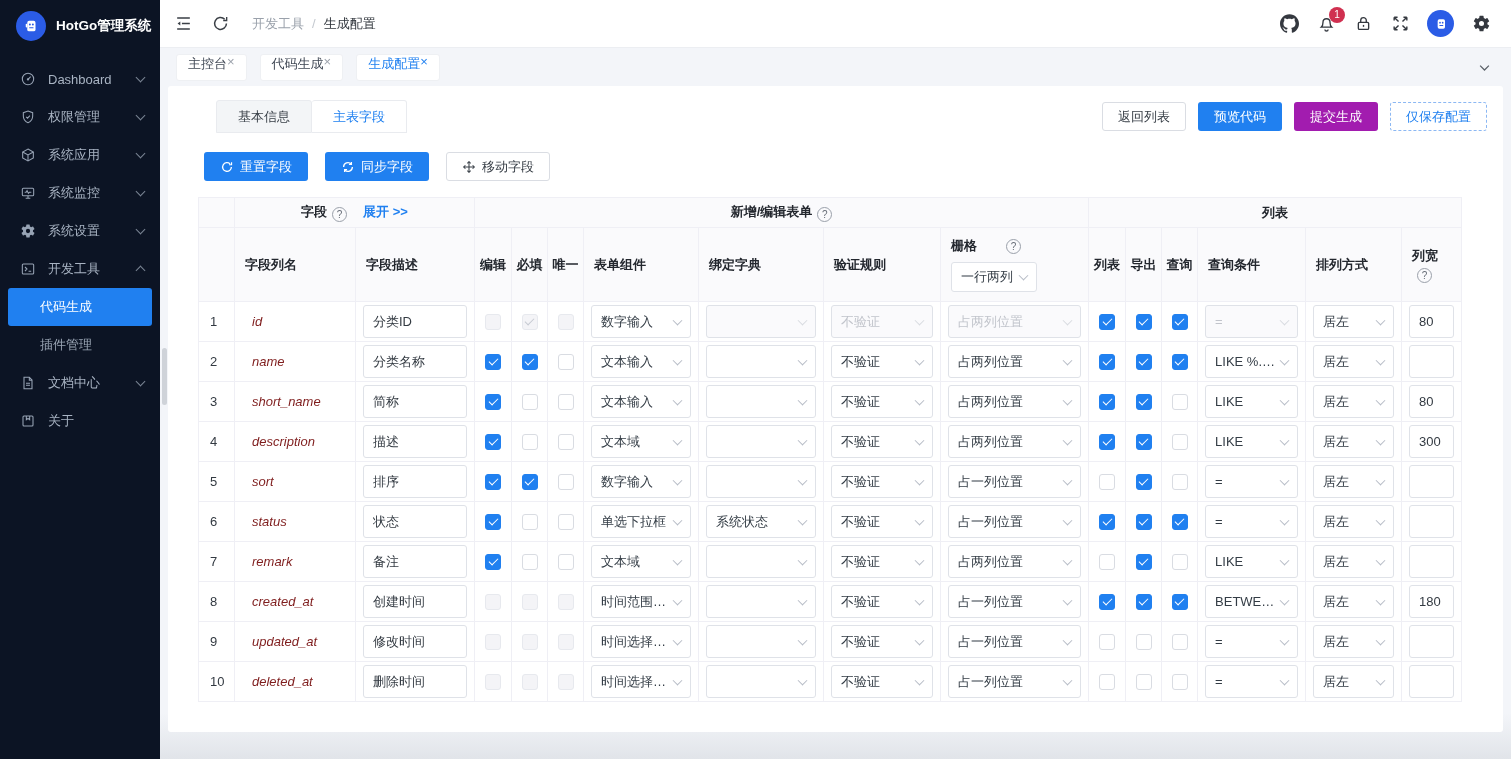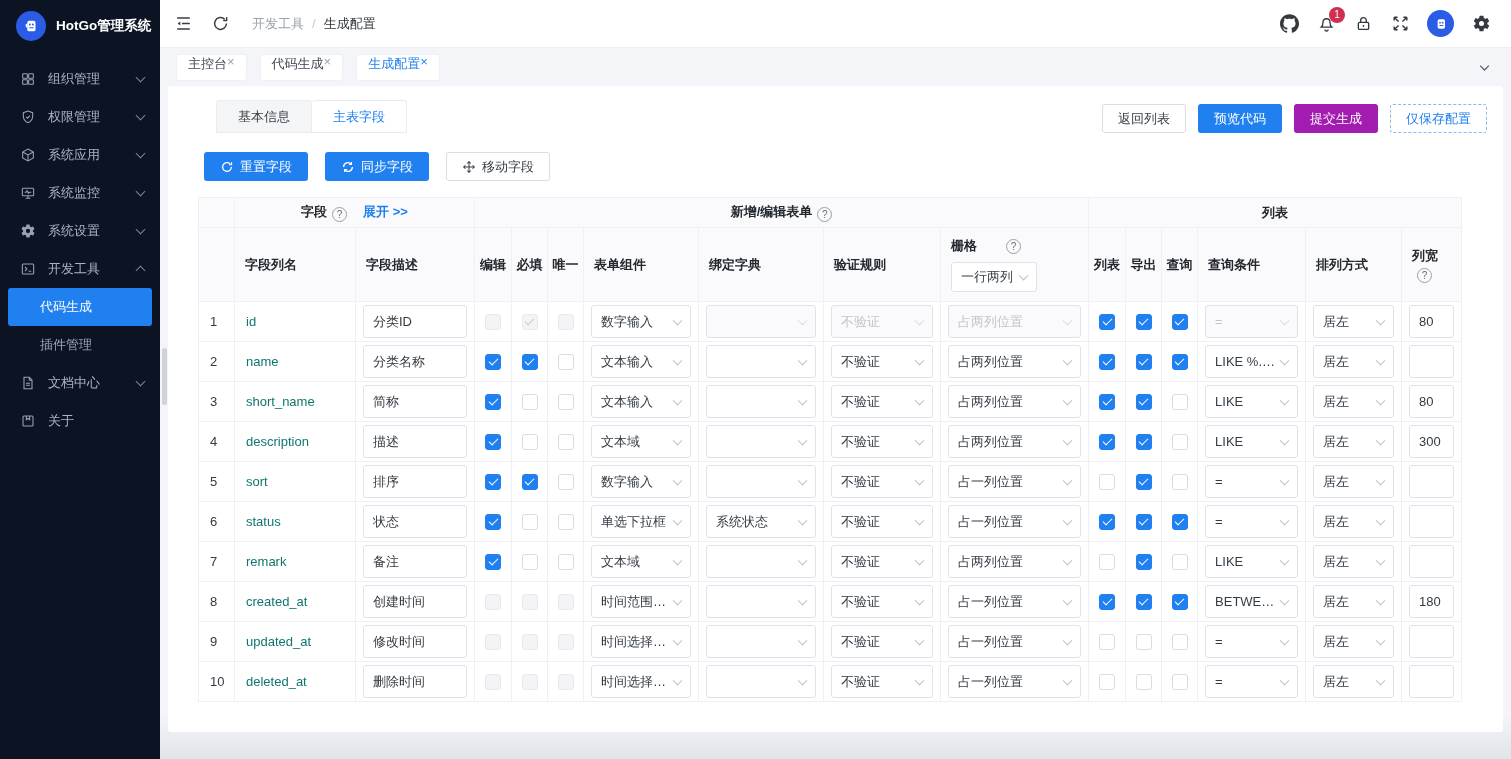--- a/index.html
+++ b/index.html
@@ -43,21 +43,21 @@
   .tabstrip { height:38px; display:flex; align-items:center; padding:0 16px; gap:13px; flex:0 0 38px; }
   .chip { background:#fff; height:27px; display:inline-flex; align-items:flex-start; padding:0 11px; border-radius:3px; color:#3f4754; cursor:pointer; border:1px solid #eef0f3; }
   .chip .x { color:#9ba1ab; font-size:13px; line-height:1; }
   .chip.active { color:#2080f0; }
   .chip.active .x { color:#2080f0; }
   .strip-chev { margin-left:auto; width:22px; height:22px; color:#5a6068; display:flex; align-items:center; justify-content:center; cursor:pointer; }
 
   .content { flex:1; padding:0 8px 27px 8px; }
   .card { background:#fff; border-radius:3px; height:100%; padding:14px 16px 18px; }
 
-  .card-top { display:flex; justify-content:space-between; align-items:flex-end;padding-left:32px; }
+  .card-top { display:flex; justify-content:space-between; align-items:center;padding-left:32px; }
   .ctabs { display:flex; }
   .ctab { height:33px; padding:0 21px; display:flex; align-items:center; background:#f3f5f7; border:1px solid #e9ebef; color:#383f47; border-radius:3px 3px 0 0; cursor:pointer; }
   .ctab + .ctab { border-left:none; }
   .ctab.active { background:#fff; color:#2080f0; }
   .actions { display:flex; gap:12px; }
   .btn { height:29px; padding:0 15px; border-radius:3px; font-size:13px; display:inline-flex; align-items:center; gap:6px; cursor:pointer; border:1px solid transparent; background:#fff; white-space:nowrap; }
   .btn svg { width:14px; height:14px; }
   .btn.plain { border-color:#dadde3; color:#383f47; }
   .btn.primary { background:#2080f0; color:#fff; }
   .btn.success { background:#a21caf; color:#fff; }
@@ -68,21 +68,21 @@
   
   .table-wrap { margin:16px 20px 0 14px; }
   .gtable { border-collapse:collapse; table-layout:fixed; width:1263px; }
   .gtable th, .gtable td { border:1px solid #efeff5; }
   .gtable thead th { background:#fafafc; font-weight:700; color:#23272e; font-size:13px; }
   .tg th { height:30px; text-align:center; }
   .tc th { height:67px; padding:0 10px; text-align:left; vertical-align:middle; }
   .tc th.ctr { text-align:center; padding:0; }
   .gtable td { height:40px; padding:3px 7px; background:#fff; }
   td.c-num { padding-left:11px; color:#333a42; }
-  td.c-name { padding-left:11px; color:#0f766e; }
+  td.c-name { padding-left:17px; color:#7f1d1d;font-style:italic; }
   td.c-ck { text-align:center; padding:0; }
 
   .help { display:inline-flex; width:15px; height:15px; border:1px solid #9aa0aa; border-radius:50%; align-items:center; justify-content:center; font-size:10px; color:#676d77; margin-left:5px; font-weight:400; vertical-align:-2px; }
   .expand-link { color:#2080f0; margin-left:16px; font-weight:700; cursor:pointer; text-decoration:none; }
 
   .grid-th { padding:9px 10px !important; }
   .grid-th .g-row { display:flex; align-items:center;gap:24px; }
   .grid-th .sel { height:30px; width:86px; margin-top:7px; font-weight:400; }
 
   .cb { width:16px; height:16px; border:1px solid #d9dce2; border-radius:3px; background:#fff; display:inline-block; vertical-align:middle; cursor:pointer; }
@@ -113,27 +113,26 @@
           <rect x="9.5" y="13.5" width="6" height="1.6" rx=".8" fill="#2b5ce6"></rect>
           <rect x="5" y="9" width="2" height="5" rx="1" fill="#fff"></rect>
         </svg>
     </span>
     <span class="logo-title">HotGo管理系统</span>
   </div>
   <nav class="menu">
     <div class="s-item">
       <span class="s-ico">
           <svg viewBox="0 0 24 24" fill="none" stroke="currentColor" stroke-width="1.6">
-            <rect x="4" y="4" width="7" height="7" rx="1"></rect>
-            <rect x="13" y="4" width="7" height="7" rx="1"></rect>
-            <rect x="4" y="13" width="7" height="7" rx="1"></rect>
-            <rect x="13" y="13" width="7" height="7" rx="1"></rect>
+            <circle cx="12" cy="12" r="8.5"></circle>
+            <path d="M12 12.5l4-4"></path>
+            <circle cx="12" cy="12.5" r="1" fill="currentColor"></circle>
           </svg>
         </span>
-      <span class="s-label">组织管理</span>
+      <span class="s-label">Dashboard</span>
       <span class="chev down"></span>
     </div>
     <div class="s-item">
       <span class="s-ico">
           <svg viewBox="0 0 24 24" fill="none" stroke="currentColor" stroke-width="1.6">
             <path d="M12 3l7 2.5v5c0 4.5-3 8.5-7 10-4-1.5-7-5.5-7-10v-5z"></path>
             <path d="M9.3 11.7l2 2 3.6-3.6"></path>
           </svg>
         </span>
       <span class="s-label">权限管理</span>

